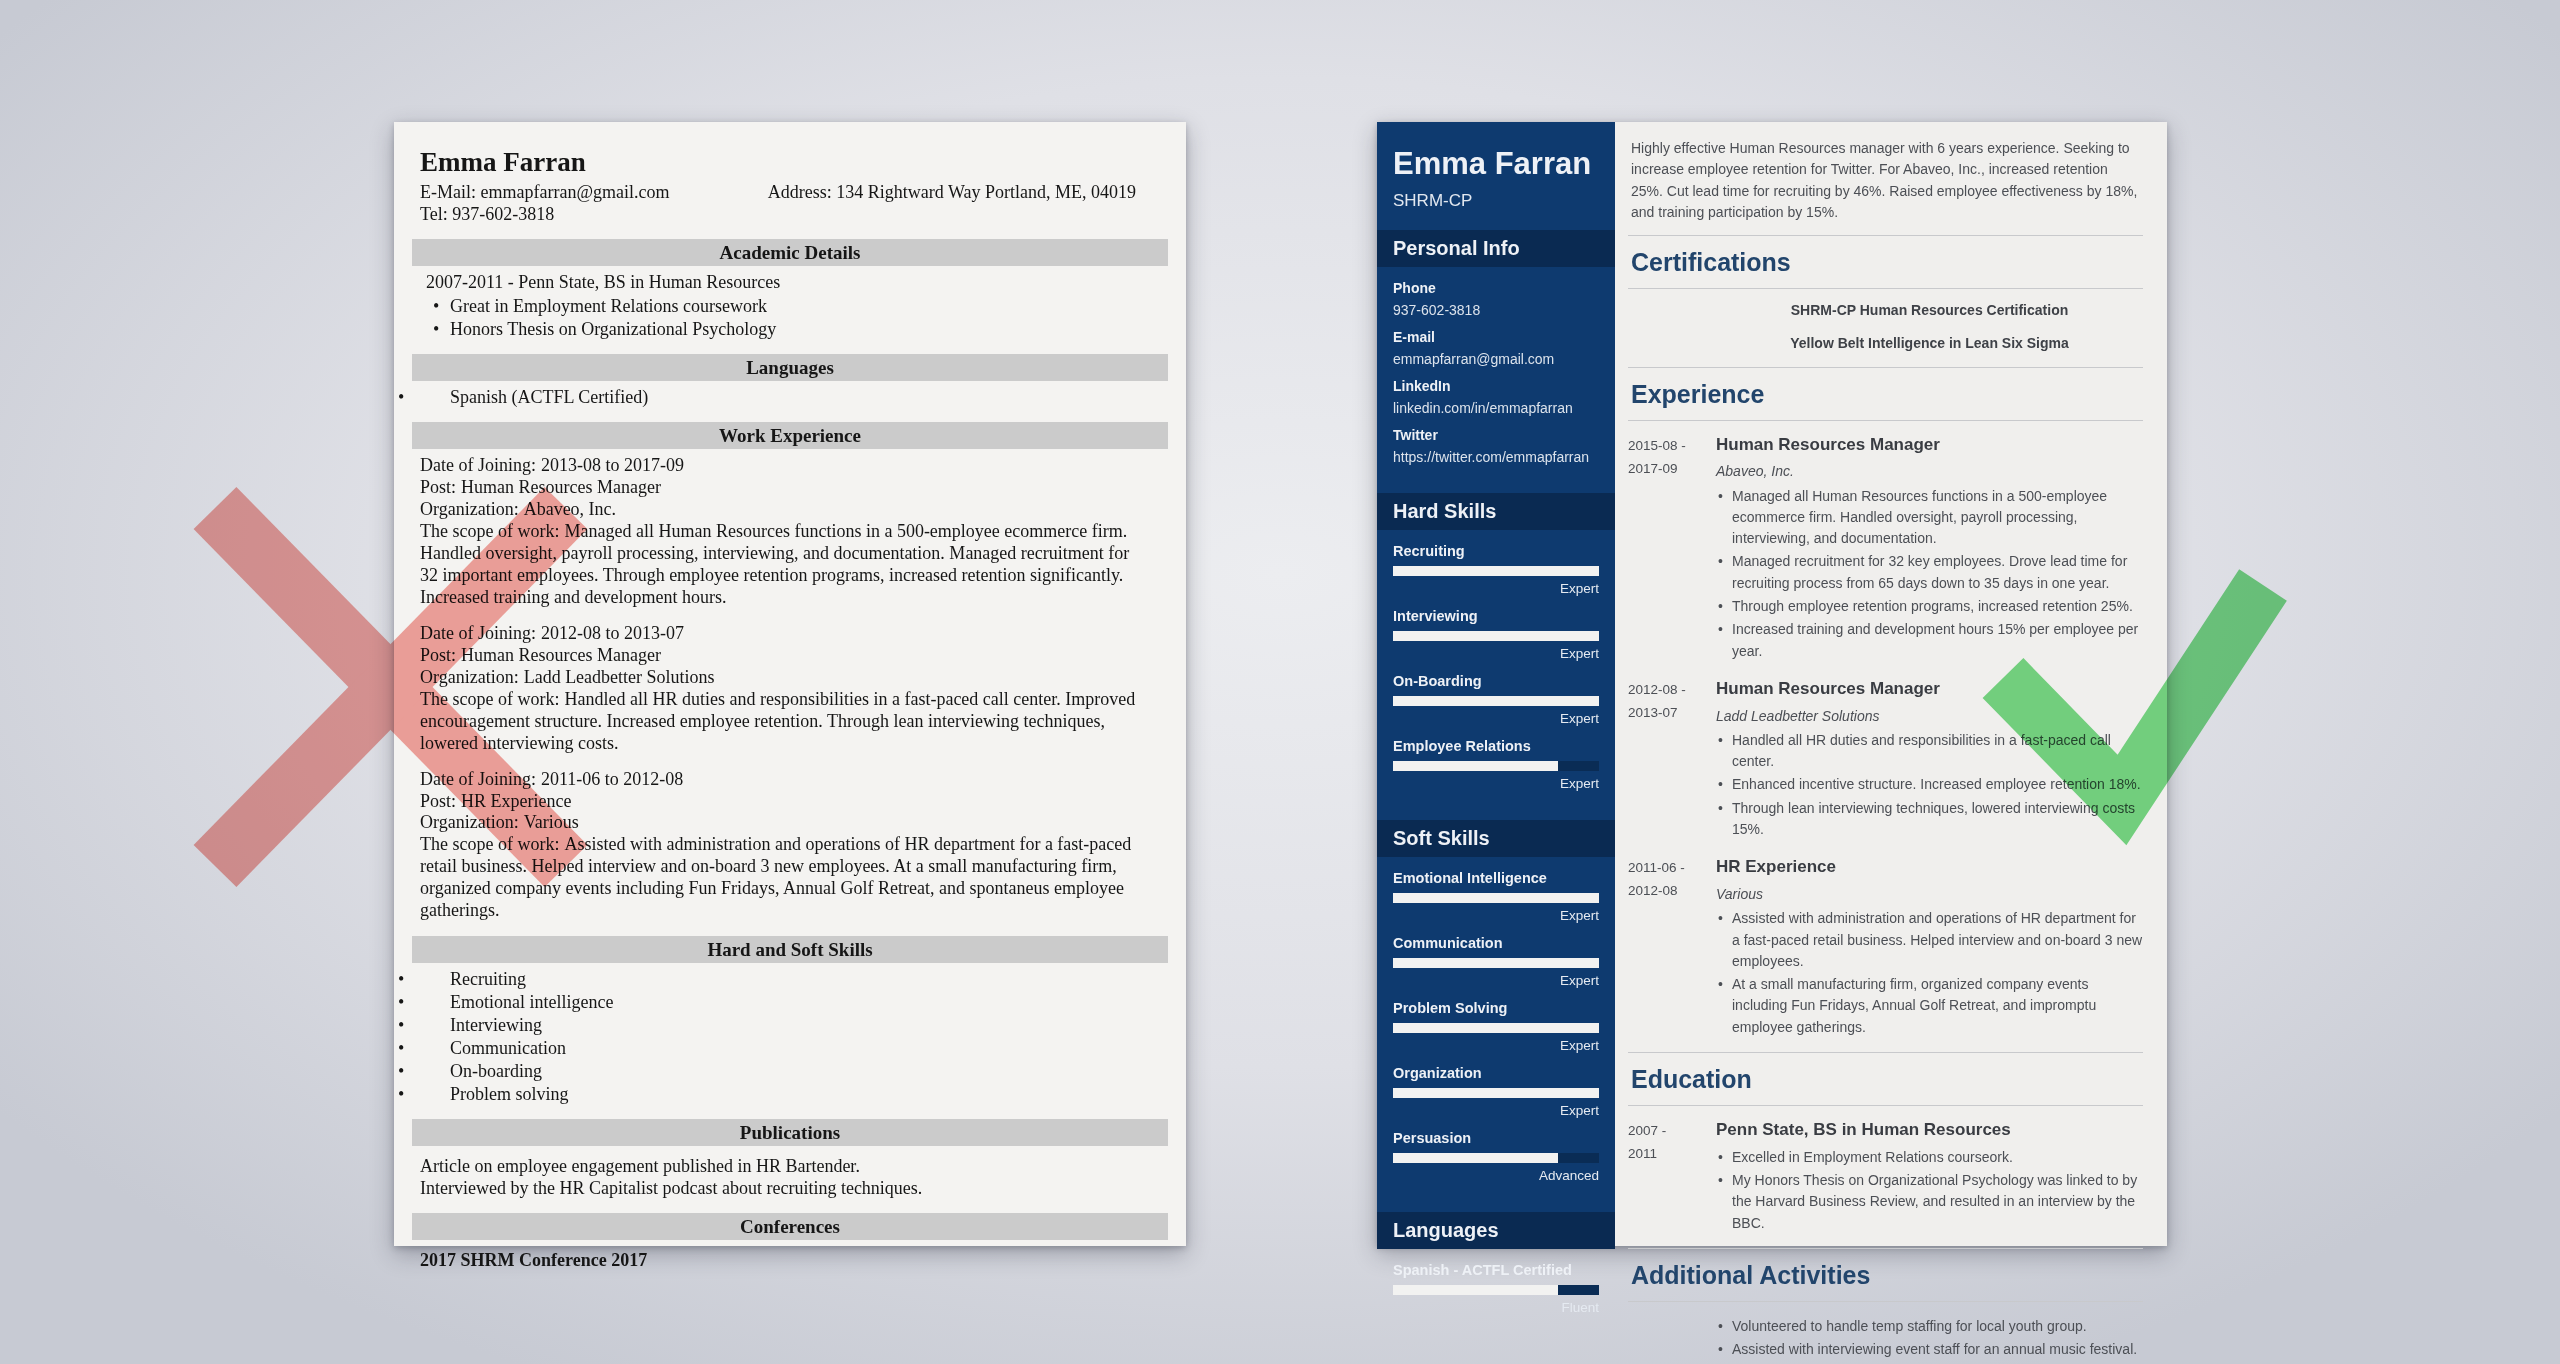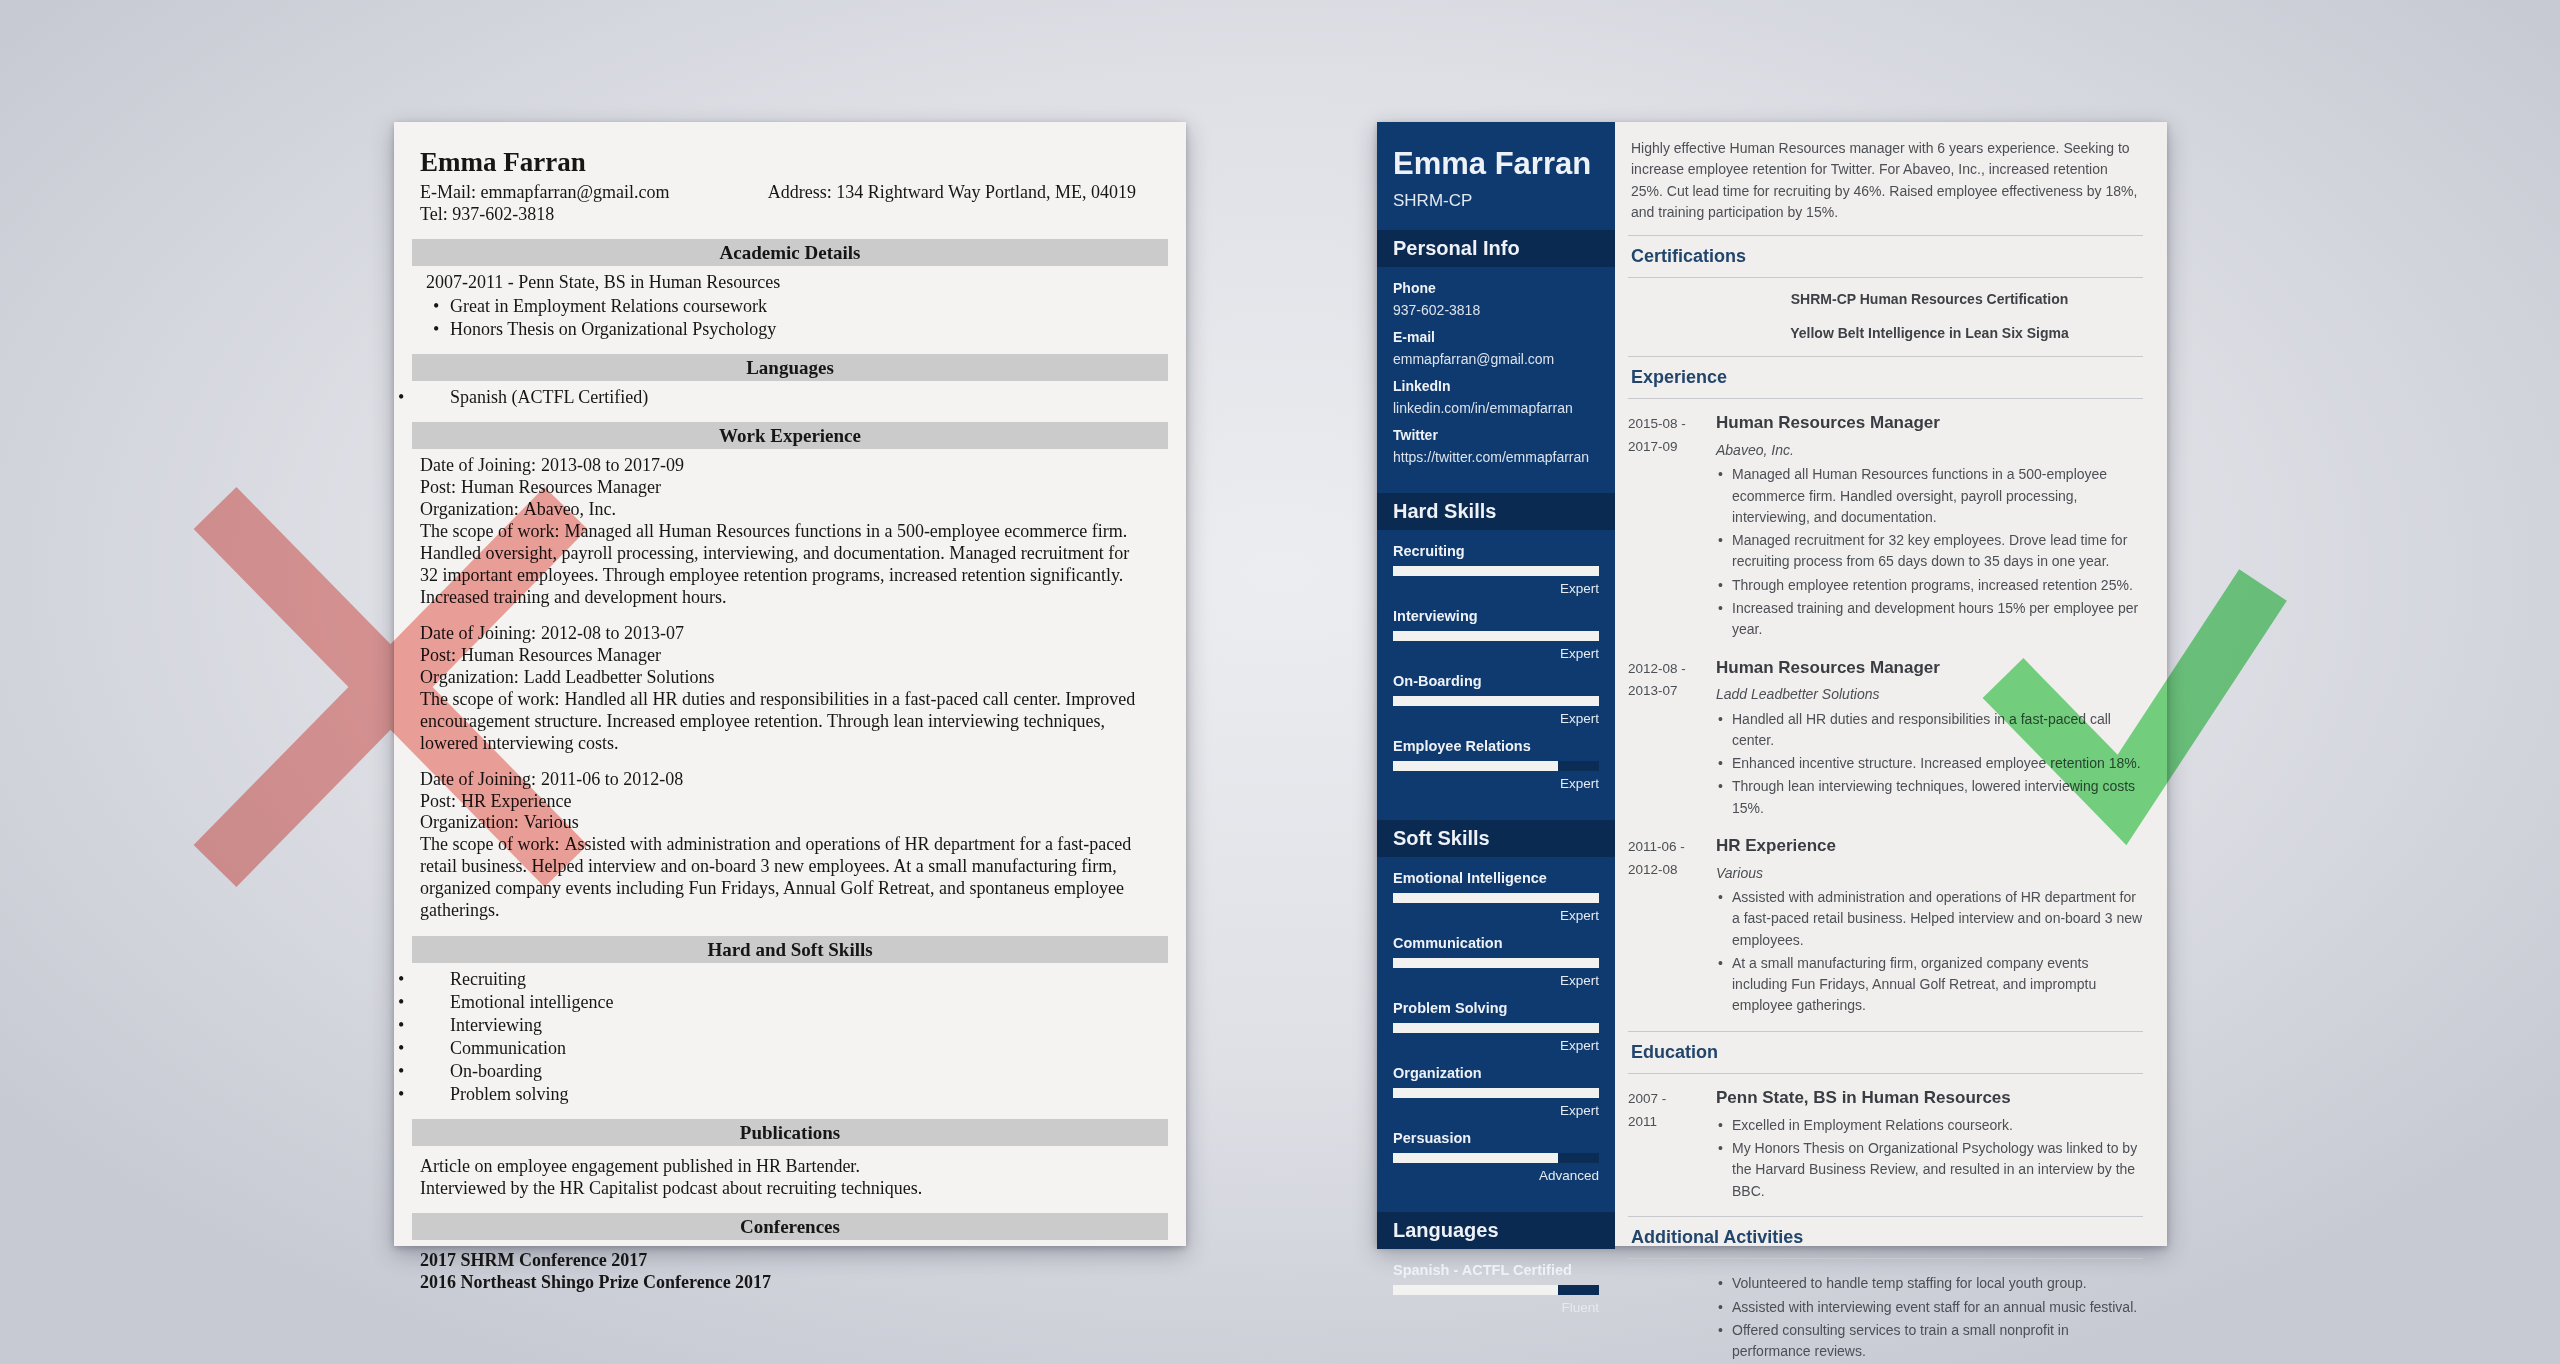--- a/index.html
+++ b/index.html
@@ -38,21 +38,21 @@
   .sb-flabel{font-weight:bold;font-size:14px;margin-bottom:6px;}
   .sb-fvalue{font-size:14px;color:#dce3ec;}
   .skill{margin-bottom:12px;}
   .skill-name{font-weight:bold;font-size:14.5px;margin-bottom:7px;}
   .skill-track{height:10px;background:#0a2c55;}
   .skill-fill{height:100%;background:#f2f2f1;}
   .skill-level{text-align:right;font-size:13.5px;margin-top:5px;color:#e5eaf1;}
   .main{flex:1;padding:16px 24px 0 13px;color:#4c4f55;font-size:14px;line-height:1.52;box-sizing:border-box;}
   .summary{margin:0 0 12px 3px;}
   .msection{border-top:1px solid #c8c9cc;}
-  .mh{color:#22456c;font-size:18px;font-weight:bold;margin:0;padding:7px 0 7px 3px;border-bottom:1px solid #c8c9cc;}
+  .mh{color:#22456c;font-size:25px;font-weight:bold;margin:0;padding:7px 0 7px 3px;border-bottom:1px solid #c8c9cc;}
   .mcontent{padding:11px 0 12px 0;}
   .row{display:flex;}
   .dcol{width:88px;flex-shrink:0;font-size:13.5px;padding-top:3px;line-height:1.7;}
   .ccol{flex:1;}
   .jtitle{font-size:17px;font-weight:bold;color:#393c42;}
   .jcompany{font-style:italic;margin:4px 0 3px 0;}
   .degtitle{font-size:17px;font-weight:bold;color:#393c42;margin-bottom:4px;}
   .mb{list-style:none;margin:3px 0 0 0;padding:0;}
   .mb li{position:relative;padding-left:16px;margin-bottom:2px;}
   .mb li::before{content:"•";position:absolute;left:2px;}
@@ -118,21 +118,20 @@
       <li>On-boarding</li>
       <li>Problem solving</li>
     </ul>
 
     <div class="lsecbar">Publications</div>
     <div style="margin-top:10px;">Article on employee engagement published in HR Bartender.</div>
     <div>Interviewed by the HR Capitalist podcast about recruiting techniques.</div>
 
     <div class="lsecbar">Conferences</div>
     <div class="lconf" style="margin-top:10px;"><span>2017</span> <span>SHRM Conference 2017</span></div>
-    <div class="lconf"><span>2016</span> <span>Northeast Shingo Prize Conference 2017</span></div>
   </div>
 
   <div class="page right">
     <div class="sidebar">
       <div class="sb-head">
         <div class="sb-name">Emma Farran</div>
         <div class="sb-cred">SHRM-CP</div>
       </div>
 
       <div class="sb-band">Personal Info</div>

